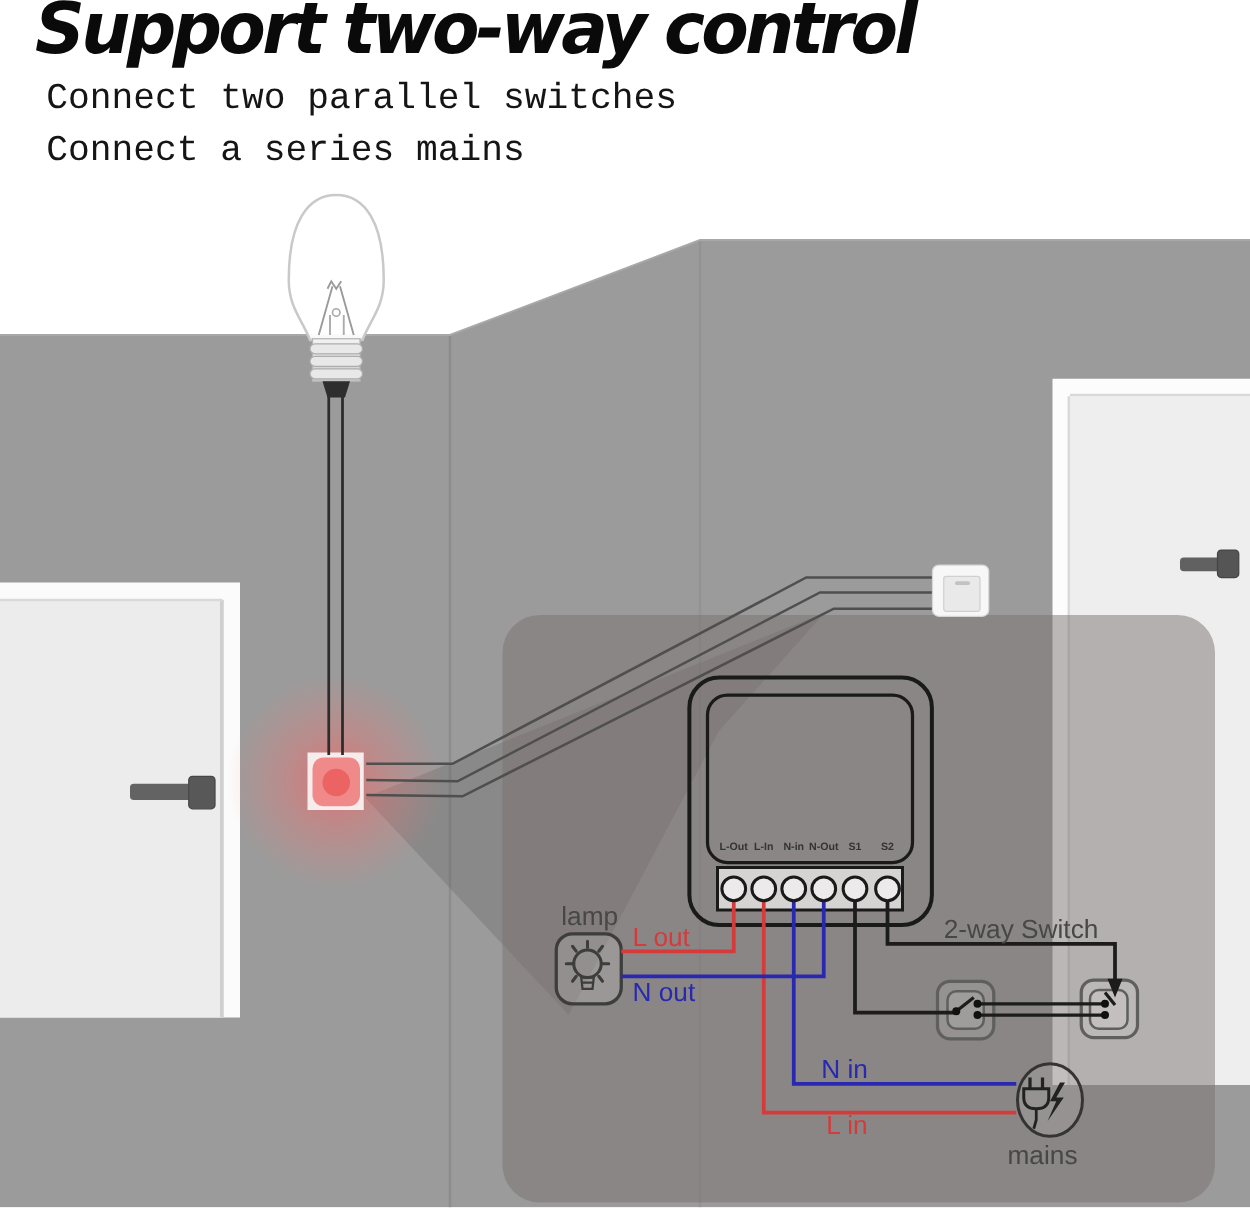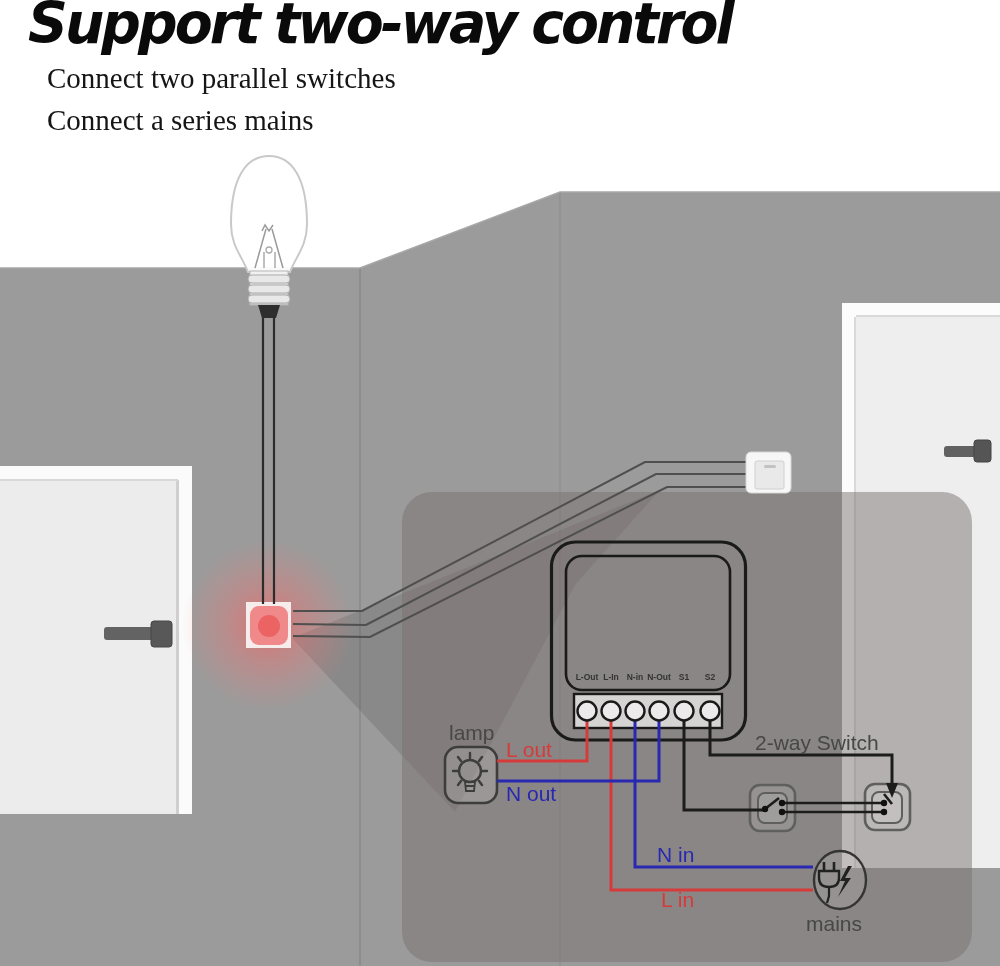--- a/index.html
+++ b/index.html
@@ -4,21 +4,21 @@
 <style>
   html,body{margin:0;padding:0;background:#ffffff;}
   #stage{position:relative;width:1000px;height:966px;background:#ffffff;overflow:hidden;
          font-family:"Liberation Sans",sans-serif;}
   #scene{position:absolute;left:0;top:0;}
   .hdr{position:absolute;left:0;top:0;width:1000px;z-index:5;}
   .title{position:absolute;left:28px;top:-10px;
          font-family:"DejaVu Sans",sans-serif;font-style:italic;font-weight:800;
          font-size:57px;letter-spacing:-3px;color:#0a0a0a;transform:scaleX(.97);
          transform-origin:left top;white-space:nowrap;}
-  .sub{position:absolute;left:47px;font-family:Liberation Serif, serif;
+  .sub{position:absolute;left:37px;font-family:Liberation Mono, monospace;
        font-size:29px;color:#151515;white-space:nowrap;}
   .sub1{top:62px;}
   .sub2{top:104px;}
   text{font-family:"Liberation Sans",sans-serif;}
   .lbl{font-size:21px;}
   .term{font-size:8.5px;font-weight:bold;fill:#333;text-anchor:middle;letter-spacing:0;}
 </style>
 </head>
 <body>
 

